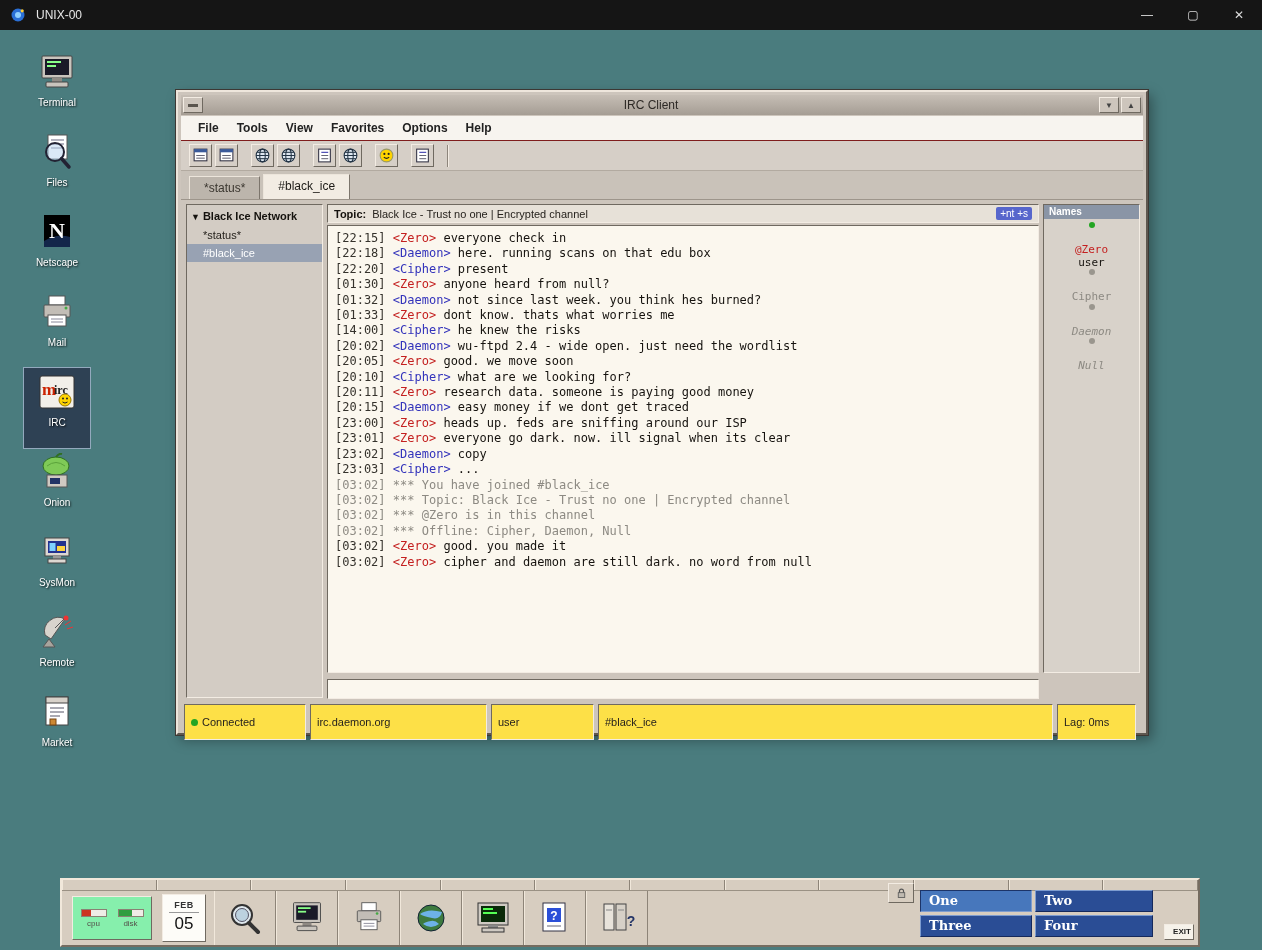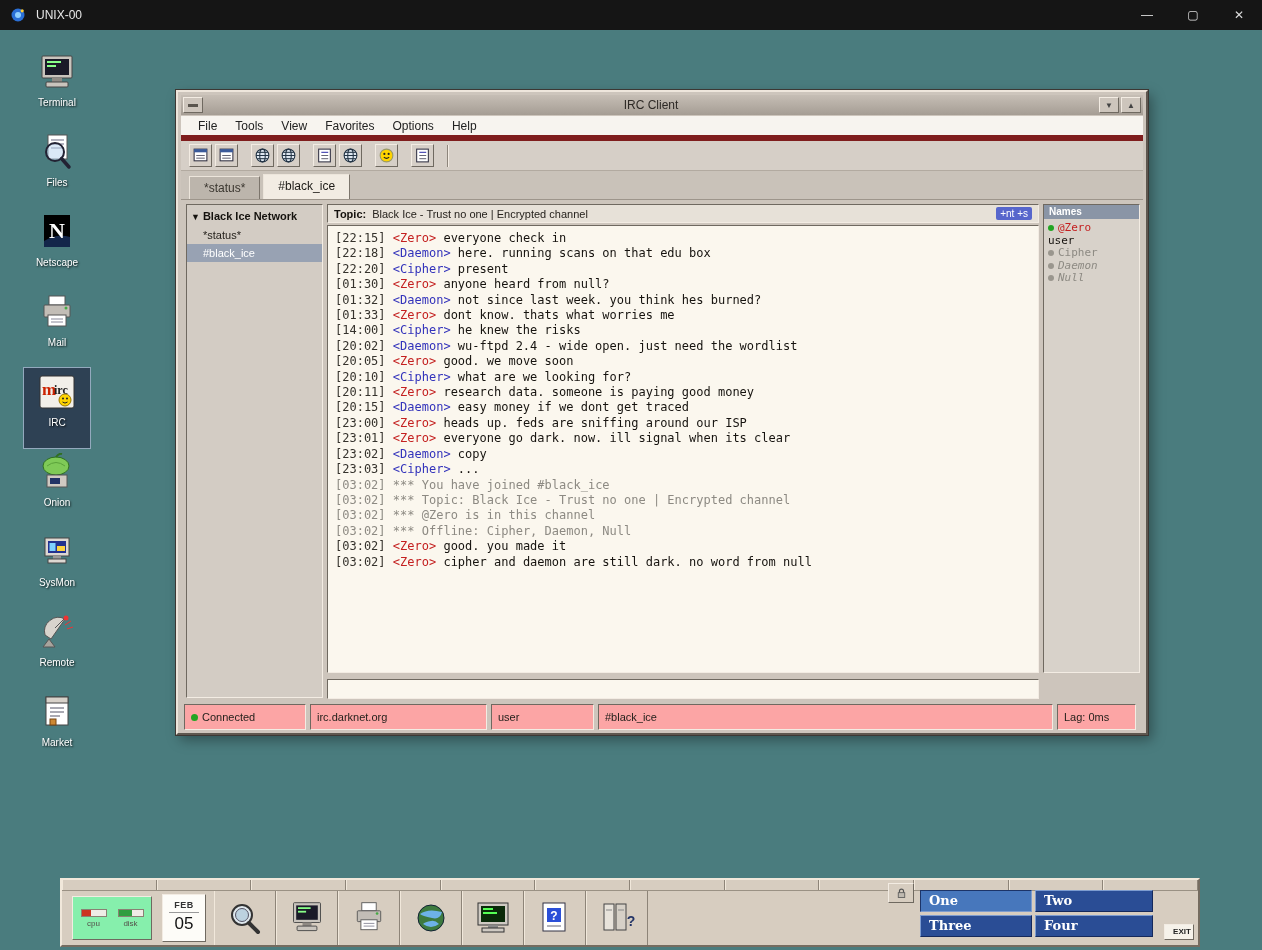--- a/index.html
+++ b/index.html
@@ -29,21 +29,21 @@
   #irc-window{position:absolute;left:176px;top:90px;width:972px;height:645px;background:#cdc5bc;
     border:2px solid;border-color:#eee6dc #5e574f #5e574f #eee6dc;
     box-shadow:0 0 0 1px #3c3834,4px 5px 12px rgba(0,0,0,0.35);z-index:10;}
   .titlebar{position:absolute;left:3px;right:3px;top:3px;height:20px;background:linear-gradient(#c6beb5,#a59d94);display:flex;align-items:center;}
   .tb-sysmenu{width:20px;height:16px;margin-left:2px;background:#cdc5bc;display:flex;align-items:center;justify-content:center;}
   .dash{width:10px;height:3px;background:#5a554e;}
   .tb-title{flex:1;text-align:center;font-size:12px;color:#2e2a26;}
   .tb-right{display:flex;margin-right:2px;gap:2px;}
   .tb-min,.tb-max{width:20px;height:16px;background:#cdc5bc;font-size:8px;color:#444;display:flex;align-items:center;justify-content:center;}
 
-  .menubar{position:absolute;left:3px;right:3px;top:24px;height:25px;background:#f7f4ef;border-bottom:6px solid #7f1d1d;display:flex;align-items:center;padding-left:8px;}
+  .menubar{position:absolute;left:3px;right:3px;top:24px;height:25px;background:#f7f4ef;border-bottom:1px solid #7f1d1d;display:flex;align-items:center;padding-left:8px;font-weight:bold;}
   .menu-item{font-size:12px;color:#222;padding:0 9px;line-height:24px;}
 
   .toolbar{position:absolute;left:3px;right:3px;top:49px;height:30px;background:#d6cfc7;border-bottom:1px solid #b2aaa0;display:flex;align-items:center;padding-left:8px;}
   .tb-btn{width:23px;height:23px;background:#d6cfc7;border:1px solid;border-color:#f3ece3 #6f6960 #6f6960 #f3ece3;margin-right:3px;padding:2px;}
   .tb-btn .icon{width:100%;height:100%;}
   .tb-btn.grp{margin-left:10px;}
   .tb-sep{width:2px;height:22px;margin-left:10px;border-left:1px solid #8d857b;border-right:1px solid #f3ece3;}
 
   .tabbar{position:absolute;left:3px;right:3px;top:79px;height:29px;background:#c9c2b9;display:flex;align-items:flex-end;padding-left:8px;border-bottom:1px solid #9d958b;}
   .tab{font-size:12px;color:#3a362f;background:#bcb5ac;border:1px solid;border-color:#ece5db #7c756c #ece5db #ece5db;border-bottom:none;padding:4px 14px;margin-right:3px;}
@@ -64,25 +64,25 @@
   .msg{white-space:nowrap;}
   .msg .ts{color:#35322c;}
   .msg .txt{color:#16130f;}
   .msg.system .ts,.msg.system .txt{color:#8d8a83;}
 
   .msg-input{position:absolute;left:149px;top:587px;width:712px;height:20px;background:#fbf7ee;font-family:"DejaVu Sans Mono",monospace;font-size:12px;padding:0 5px;outline:none;}
 
   .names-panel{position:absolute;left:865px;top:112px;width:97px;height:469px;background:#d8d2ca;}
   .names-header{background:#8a95a6;color:#fff;font-size:10px;font-weight:bold;padding:1px 5px;height:14px;}
   .names-list{padding-top:3px;}
-  .name-row{display:flex;align-items:center;font-family:"DejaVu Sans Mono",monospace;font-size:11px;line-height:12.5px;padding:0 4px;gap:4px;white-space:nowrap;}
+  .name-row{display:flex;align-items:center;font-family:"DejaVu Sans Mono",monospace;font-size:11px;line-height:12.5px;padding:0 4px;gap:16px;white-space:nowrap;flex-direction:column;}
   .bullet{width:6px;height:6px;border-radius:50%;display:inline-block;flex:none;}
 
   .statusbar{position:absolute;left:0;right:0;top:612px;height:22px;}
-  .seg{position:absolute;height:26px;background:#fca5a5;font-size:11px;padding:0 6px;color:#26221d;display:flex;align-items:center;gap:4px;white-space:nowrap;overflow:hidden;}
+  .seg{position:absolute;height:36px;background:#fde047;font-size:11px;padding:0 6px;color:#26221d;display:flex;align-items:center;gap:4px;white-space:nowrap;overflow:hidden;}
   .seg1{left:6px;width:122px;}
   .seg2{left:132px;width:177px;}
   .seg3{left:313px;width:103px;}
   .seg4{left:420px;width:455px;}
   .seg5{left:879px;width:79px;}
   .dot{width:7px;height:7px;border-radius:50%;flex:none;}
 
   
   #taskbar{position:absolute;left:60px;top:878px;width:1140px;height:69px;background:#d7cdc0;
     border:2px solid;border-color:#f1e8db #756c60 #756c60 #f1e8db;z-index:20;}
@@ -373,21 +373,21 @@
           <span style="color:#8d8a83;font-style:italic;">Null</span>
         </div>
       </div>
   </div>
 
   <div class="statusbar">
     <span class="seg seg1 sunken">
         <span class="dot" style="background: rgb(35, 165, 35);"></span>
         <span>Connected</span>
       </span>
-    <span class="seg seg2 sunken">irc.darknet.org</span>
+    <span class="seg seg2 sunken">irc.daemon.org</span>
     <span class="seg seg3 sunken">user</span>
     <span class="seg seg4 sunken">#black_ice</span>
     <span class="seg seg5 sunken">Lag: 0ms</span>
   </div>
 </div>
 
 <div id="taskbar">
   <div class="sub-row">
       <span class="sub-seg"></span>
       <span class="sub-seg"></span>

